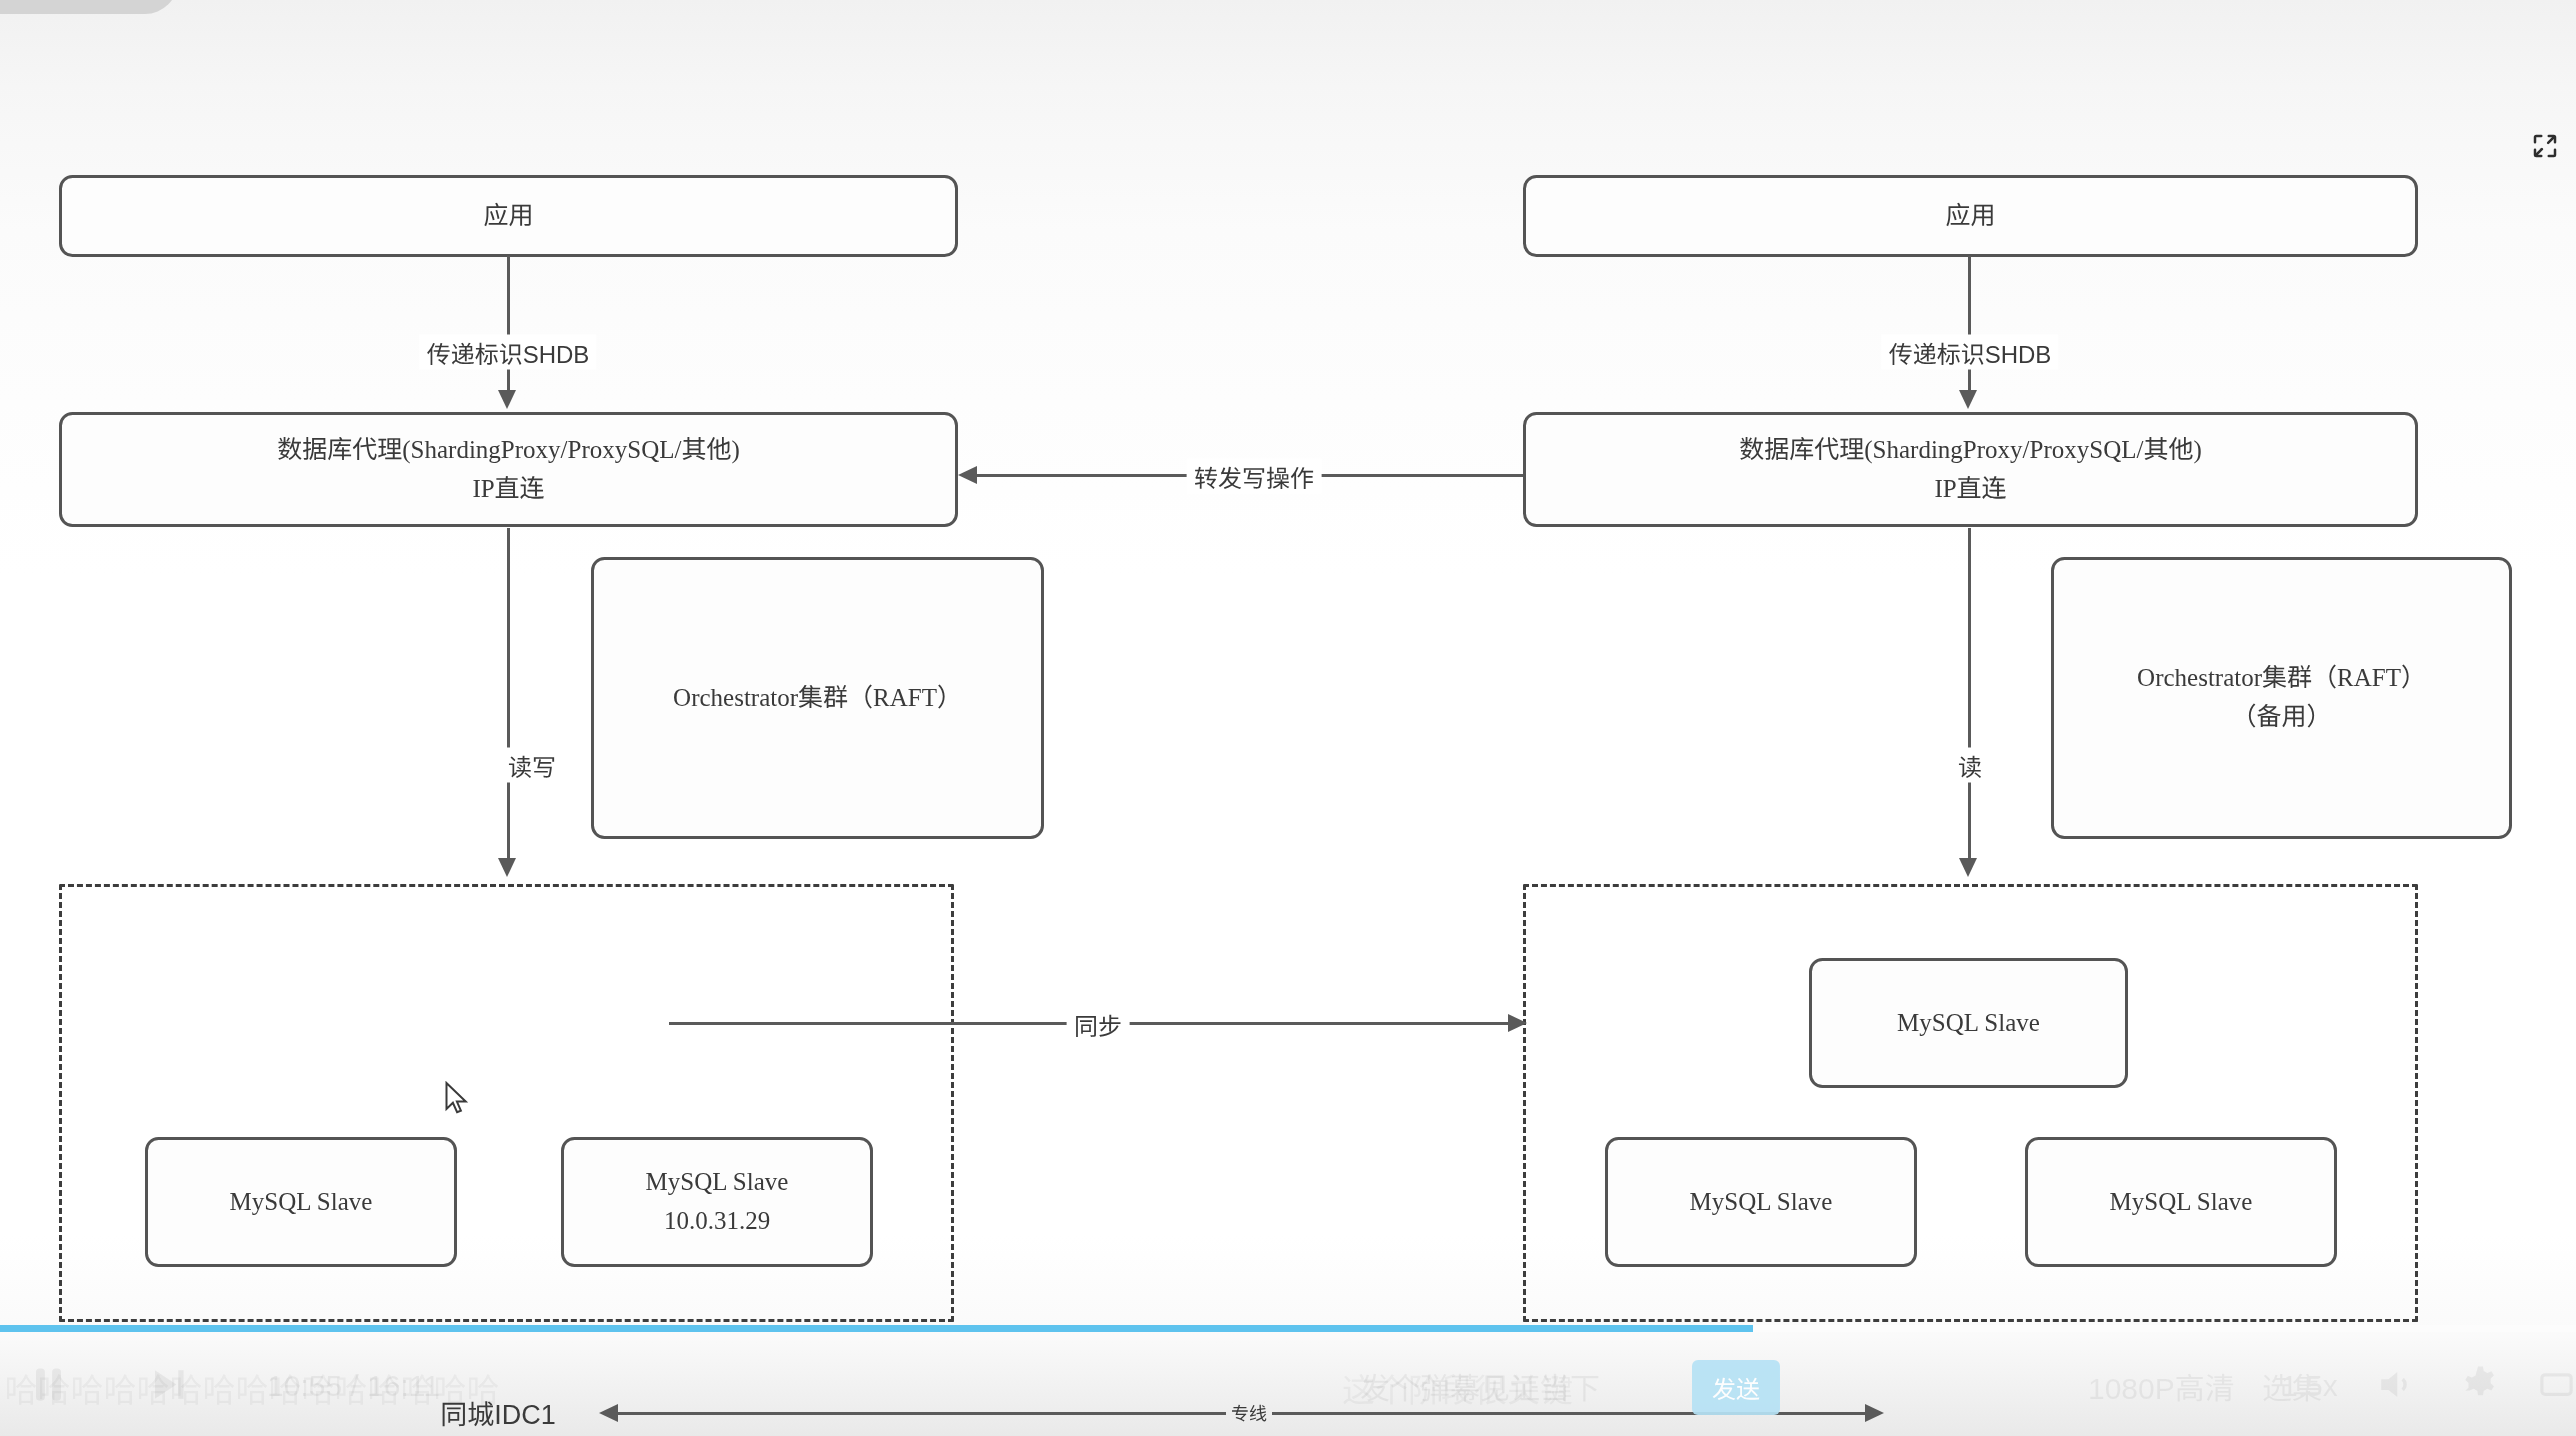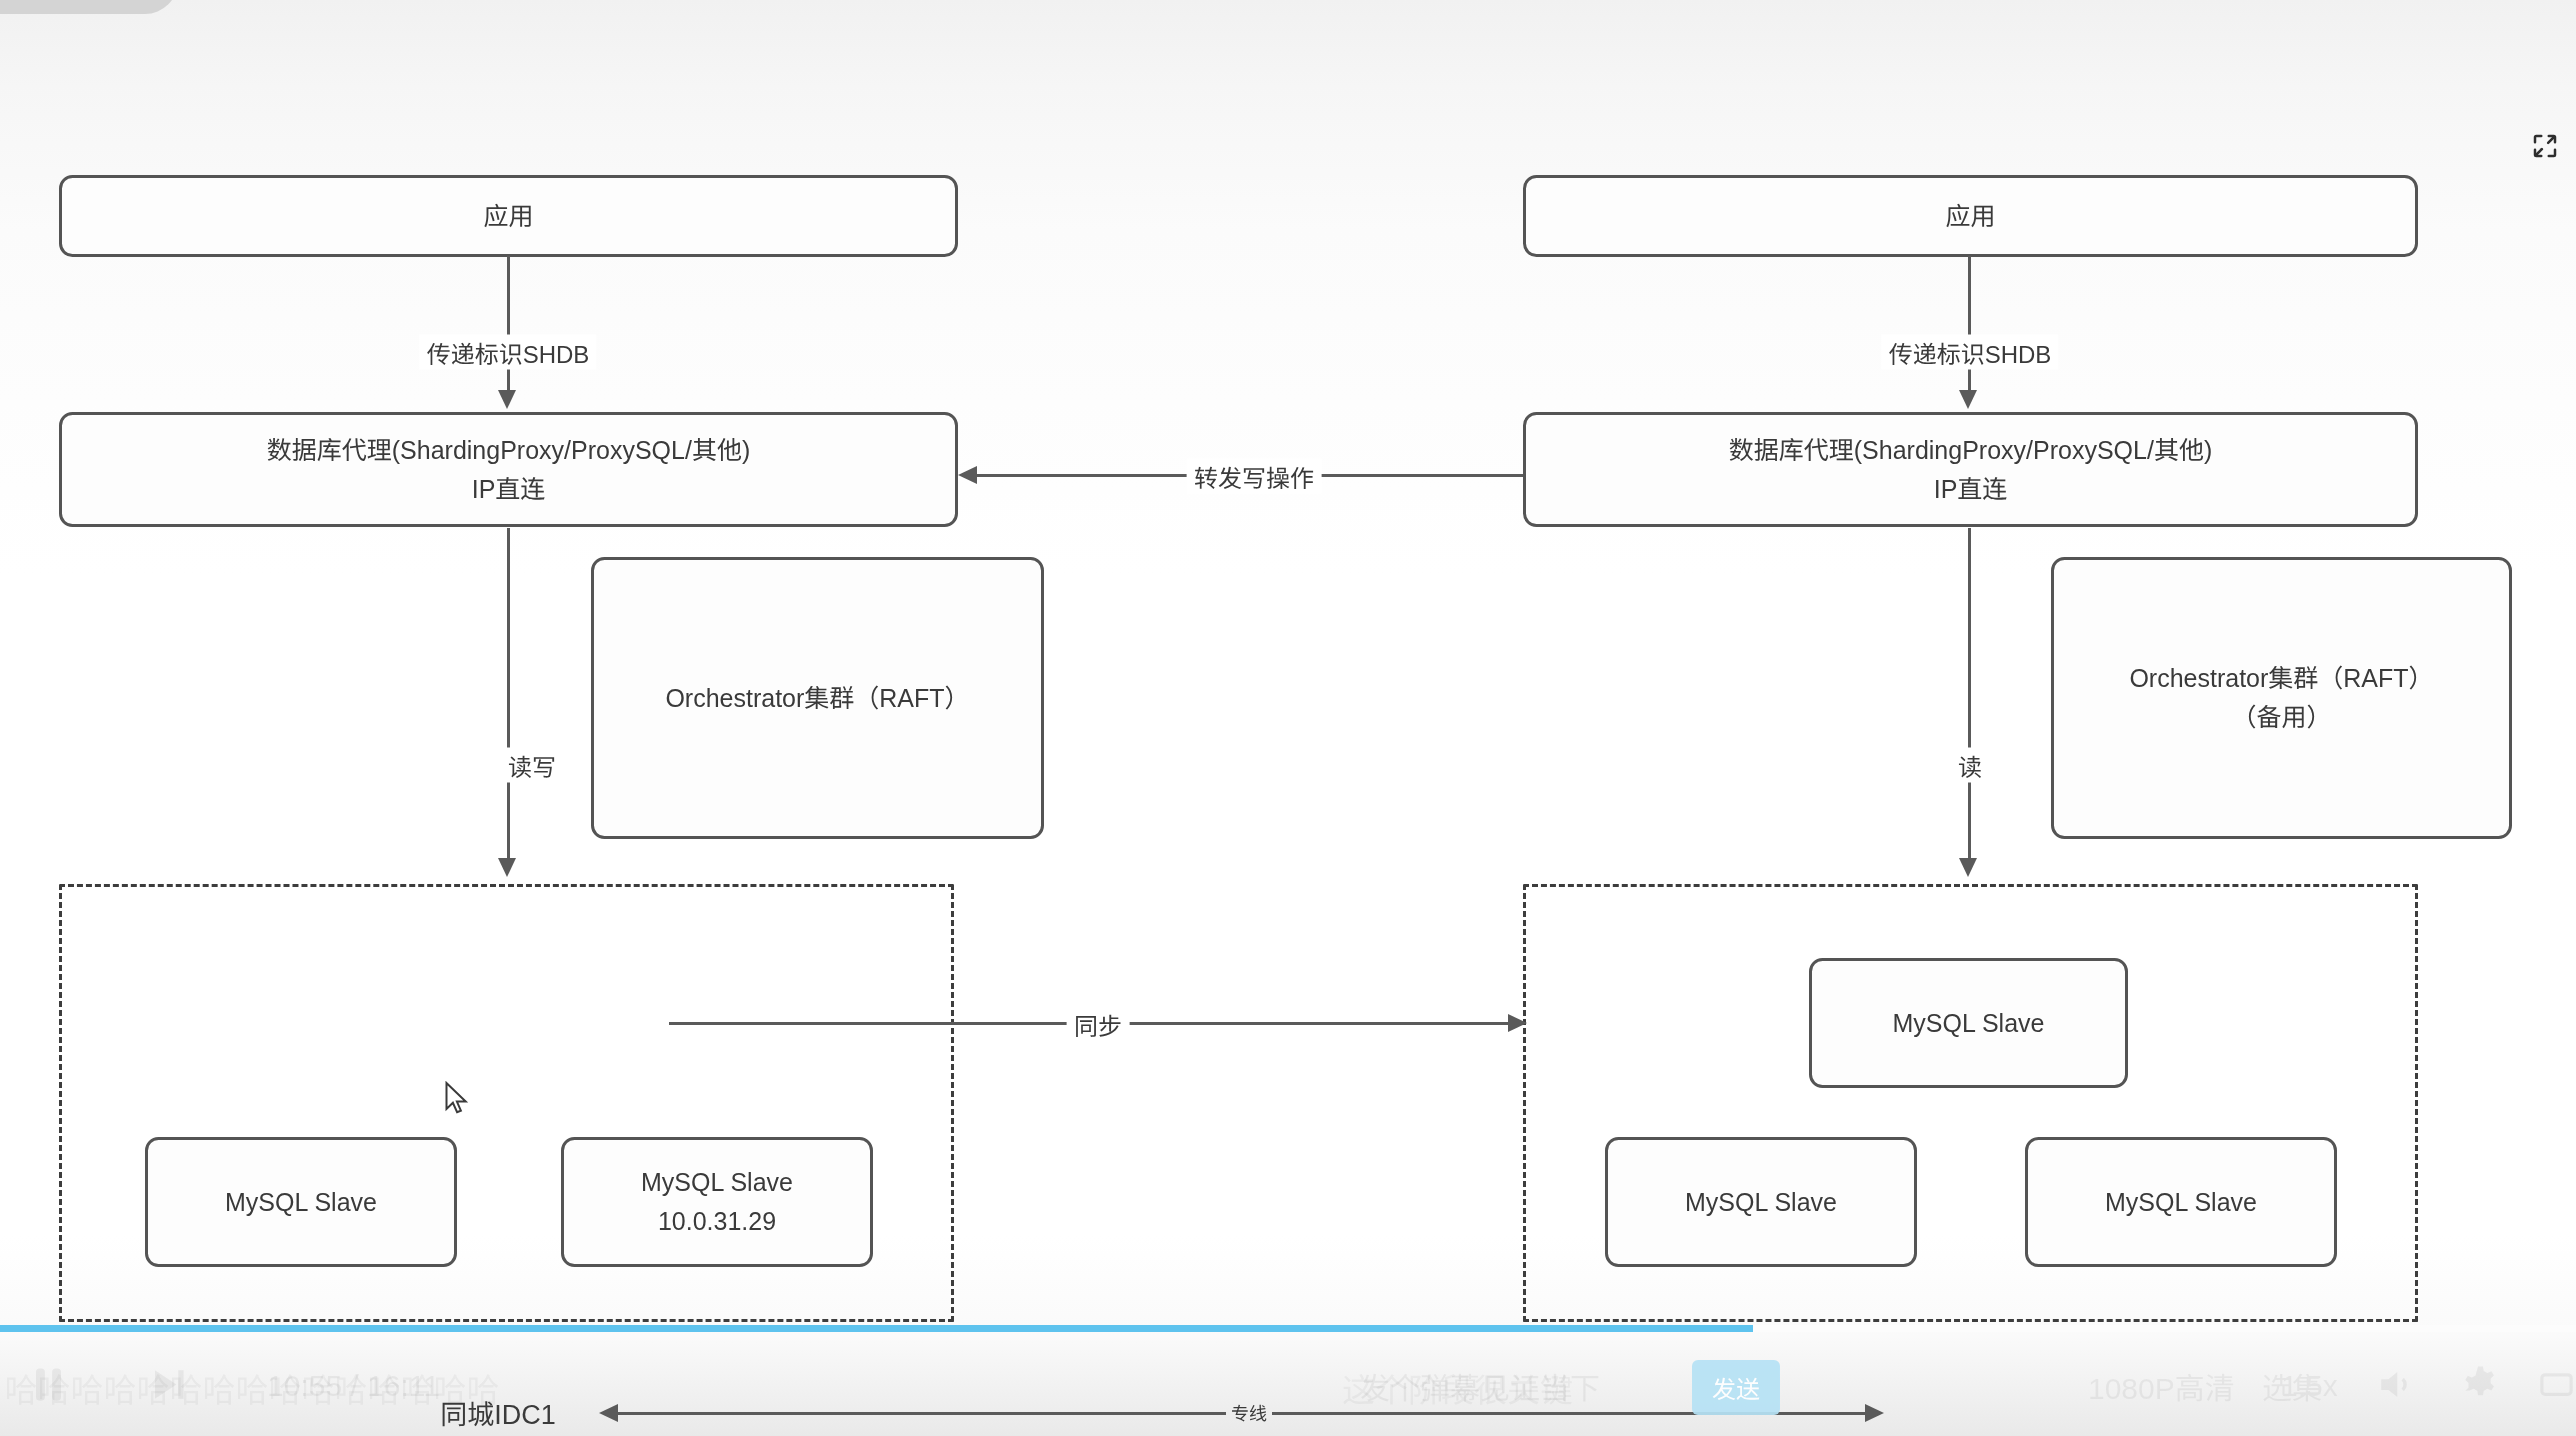--- a/index.html
+++ b/index.html
@@ -58,20 +58,21 @@
     border-radius: 13.4px;
     background: #fdfdfd;
     display: flex;
     flex-direction: column;
     align-items: center;
     justify-content: center;
     color: #3a3a3a;
     font-size: 25px;
     line-height: 1.55;
     text-align: center;
+    font-family: Liberation Serif, serif;
   }
   .node .ln { display: block; white-space: nowrap; }
 
   .zone {
     position: absolute;
     box-sizing: border-box;
     border: 3px dashed #3d3d3d;
     background: transparent;
     border-radius: 1.5px;
   }

